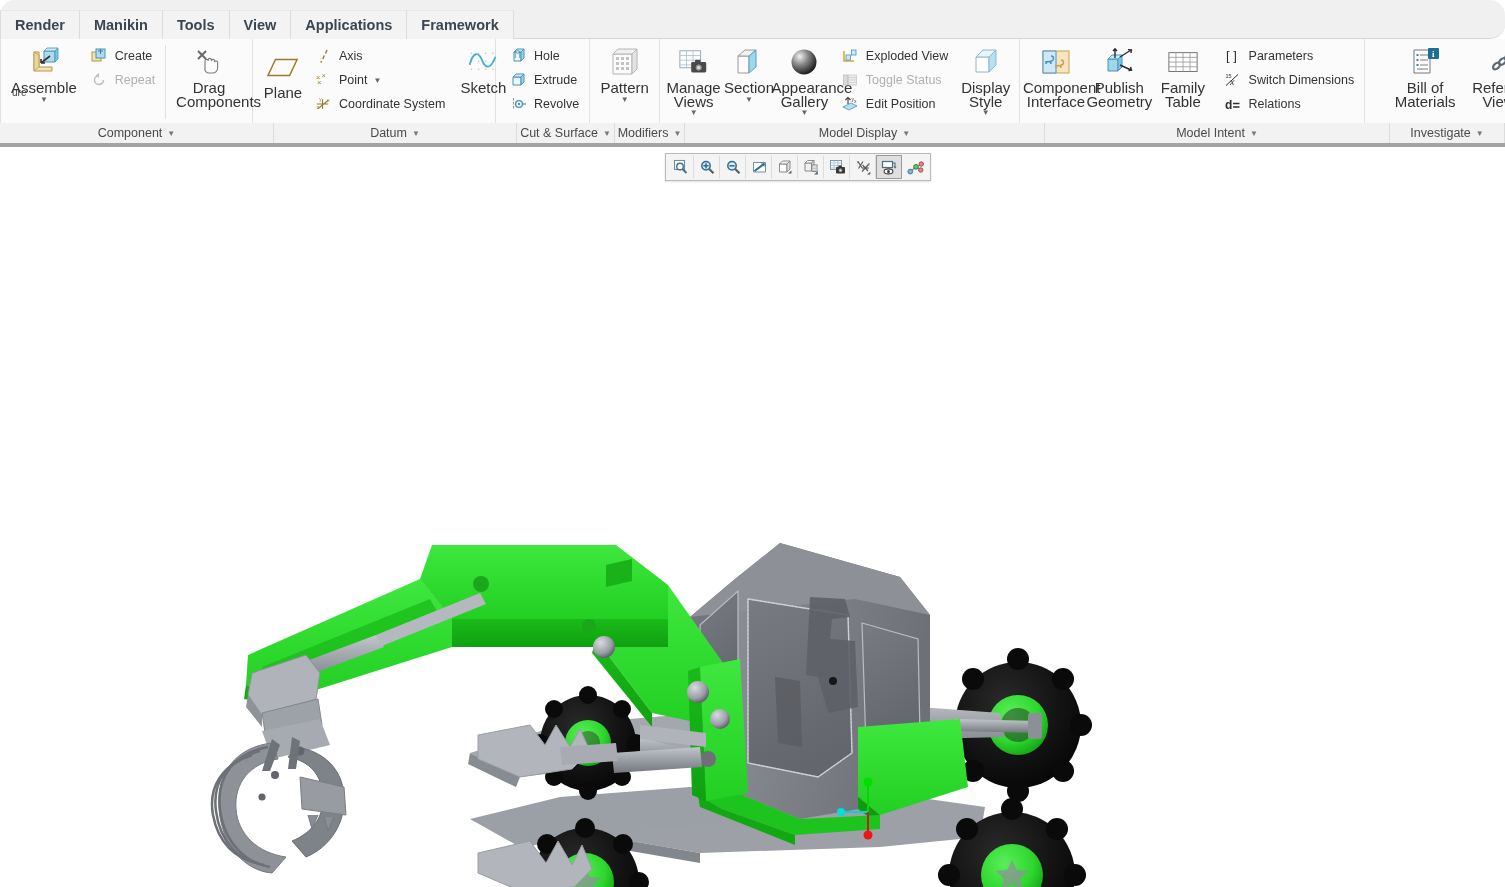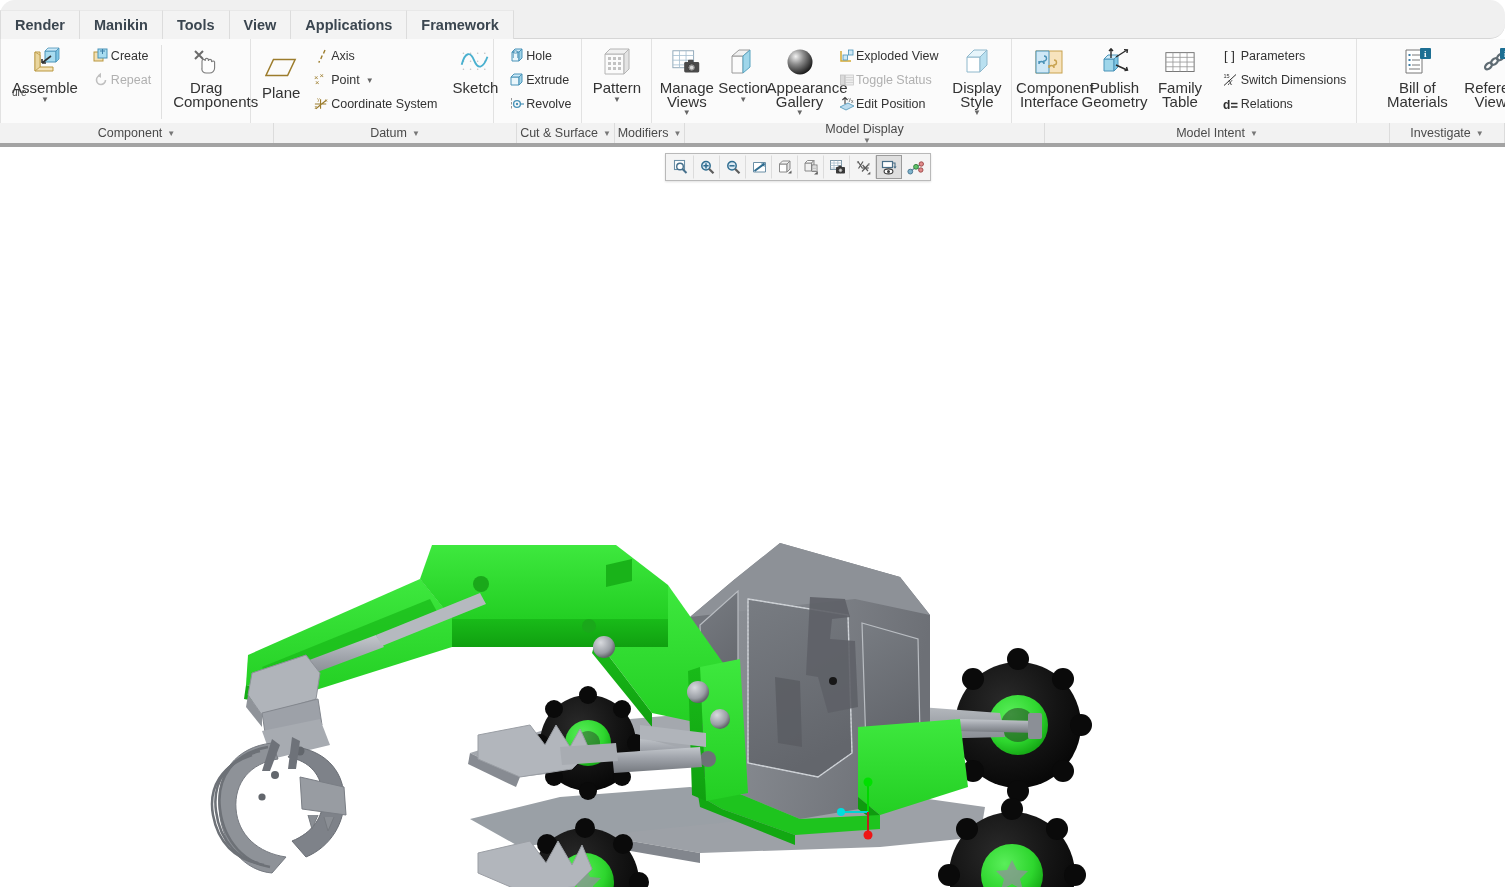--- a/index.html
+++ b/index.html
@@ -110,21 +110,21 @@
   
   .smallcol { display: flex; flex-direction: column; padding-top: 1px; }
   .smallbtn {
     display: flex; align-items: center;
     padding: 2px 5px 2px 3px;
     cursor: default;
     border: 1px solid transparent;
     border-radius: 2px;
     height: 24px;
   }
-  .smallbtn .lbl { font-size: 12.5px; color: #333; margin-left: 1px; white-space: nowrap; }
+  .smallbtn .lbl { font-size: 12.5px; color: #333; margin-left: 7px; white-space: nowrap; }
   .smallbtn.disabled .lbl { color: #b0b0b0; }
   .smallbtn .caret { font-size: 8px; color: #666; margin-left: 6px; }
 
   .icn { display: inline-flex; align-items: center; justify-content: center; }
   .icn16 { width: 17px; height: 17px; }
   .icn32 { width: 32px; height: 32px; }
 
   .vsep { width: 1px; background: #e0e0e0; margin: 2px 4px 4px 4px; align-self: stretch; }
 
   
@@ -585,21 +585,21 @@
         <span class="caret">▼</span>
       </div>
       <div class="grp-label" style="width: 98px;">
         <span>Cut &amp; Surface</span>
         <span class="caret">▼</span>
       </div>
       <div class="grp-label" style="width: 70px;">
         <span>Modifiers</span>
         <span class="caret">▼</span>
       </div>
-      <div class="grp-label" style="width: 360px; flex-direction: column;">
+      <div class="grp-label" style="width: 360px;">
         <span>Model Display</span>
         <span class="caret">▼</span>
       </div>
       <div class="grp-label" style="width: 345px;">
         <span>Model Intent</span>
         <span class="caret">▼</span>
       </div>
       <div class="grp-label" style="width: 115px; align-items: center;">
         <span>Investigate</span>
         <span class="caret">▼</span>

